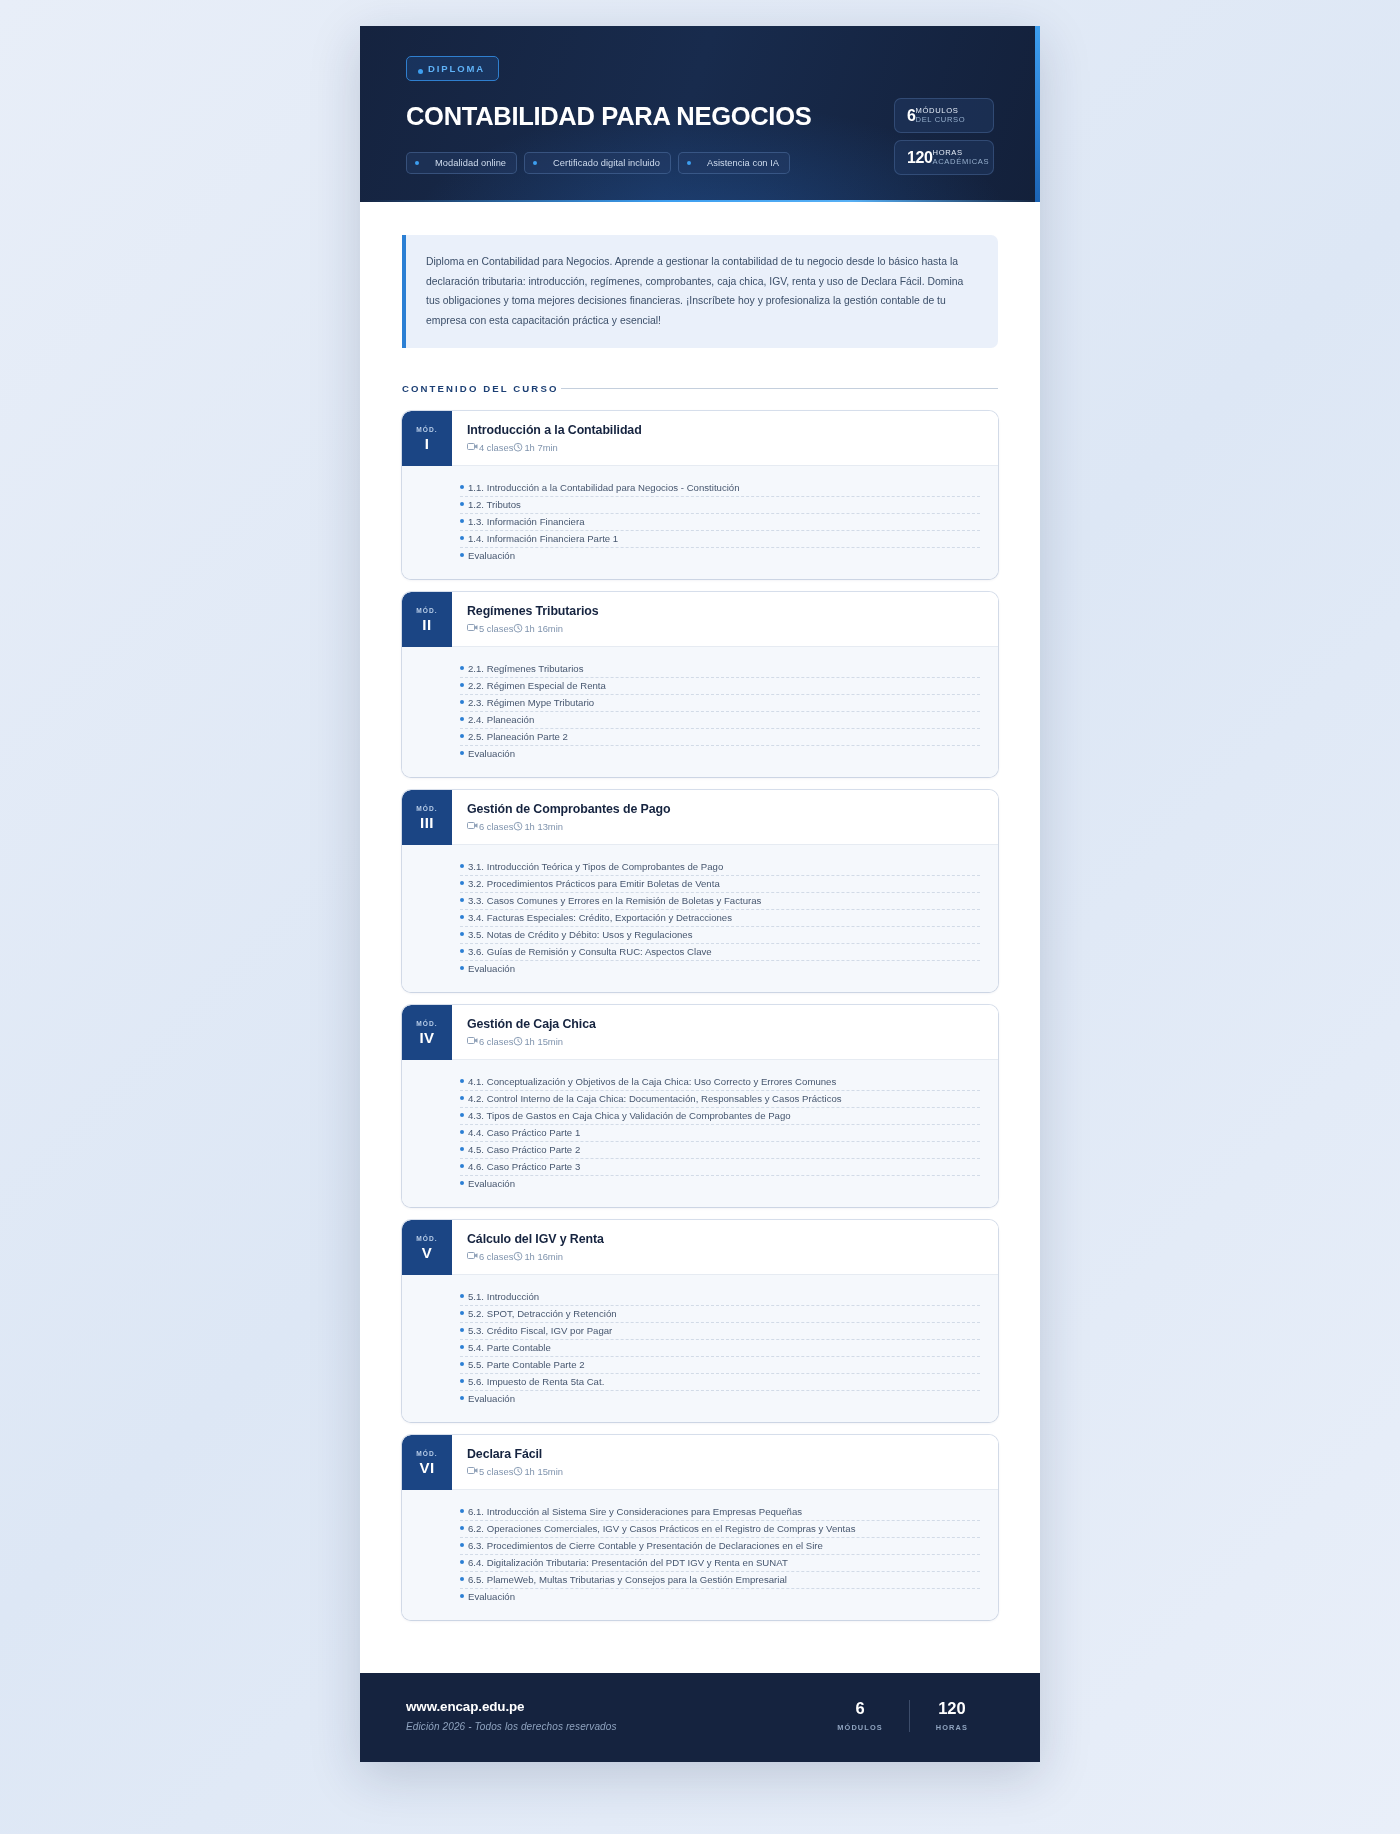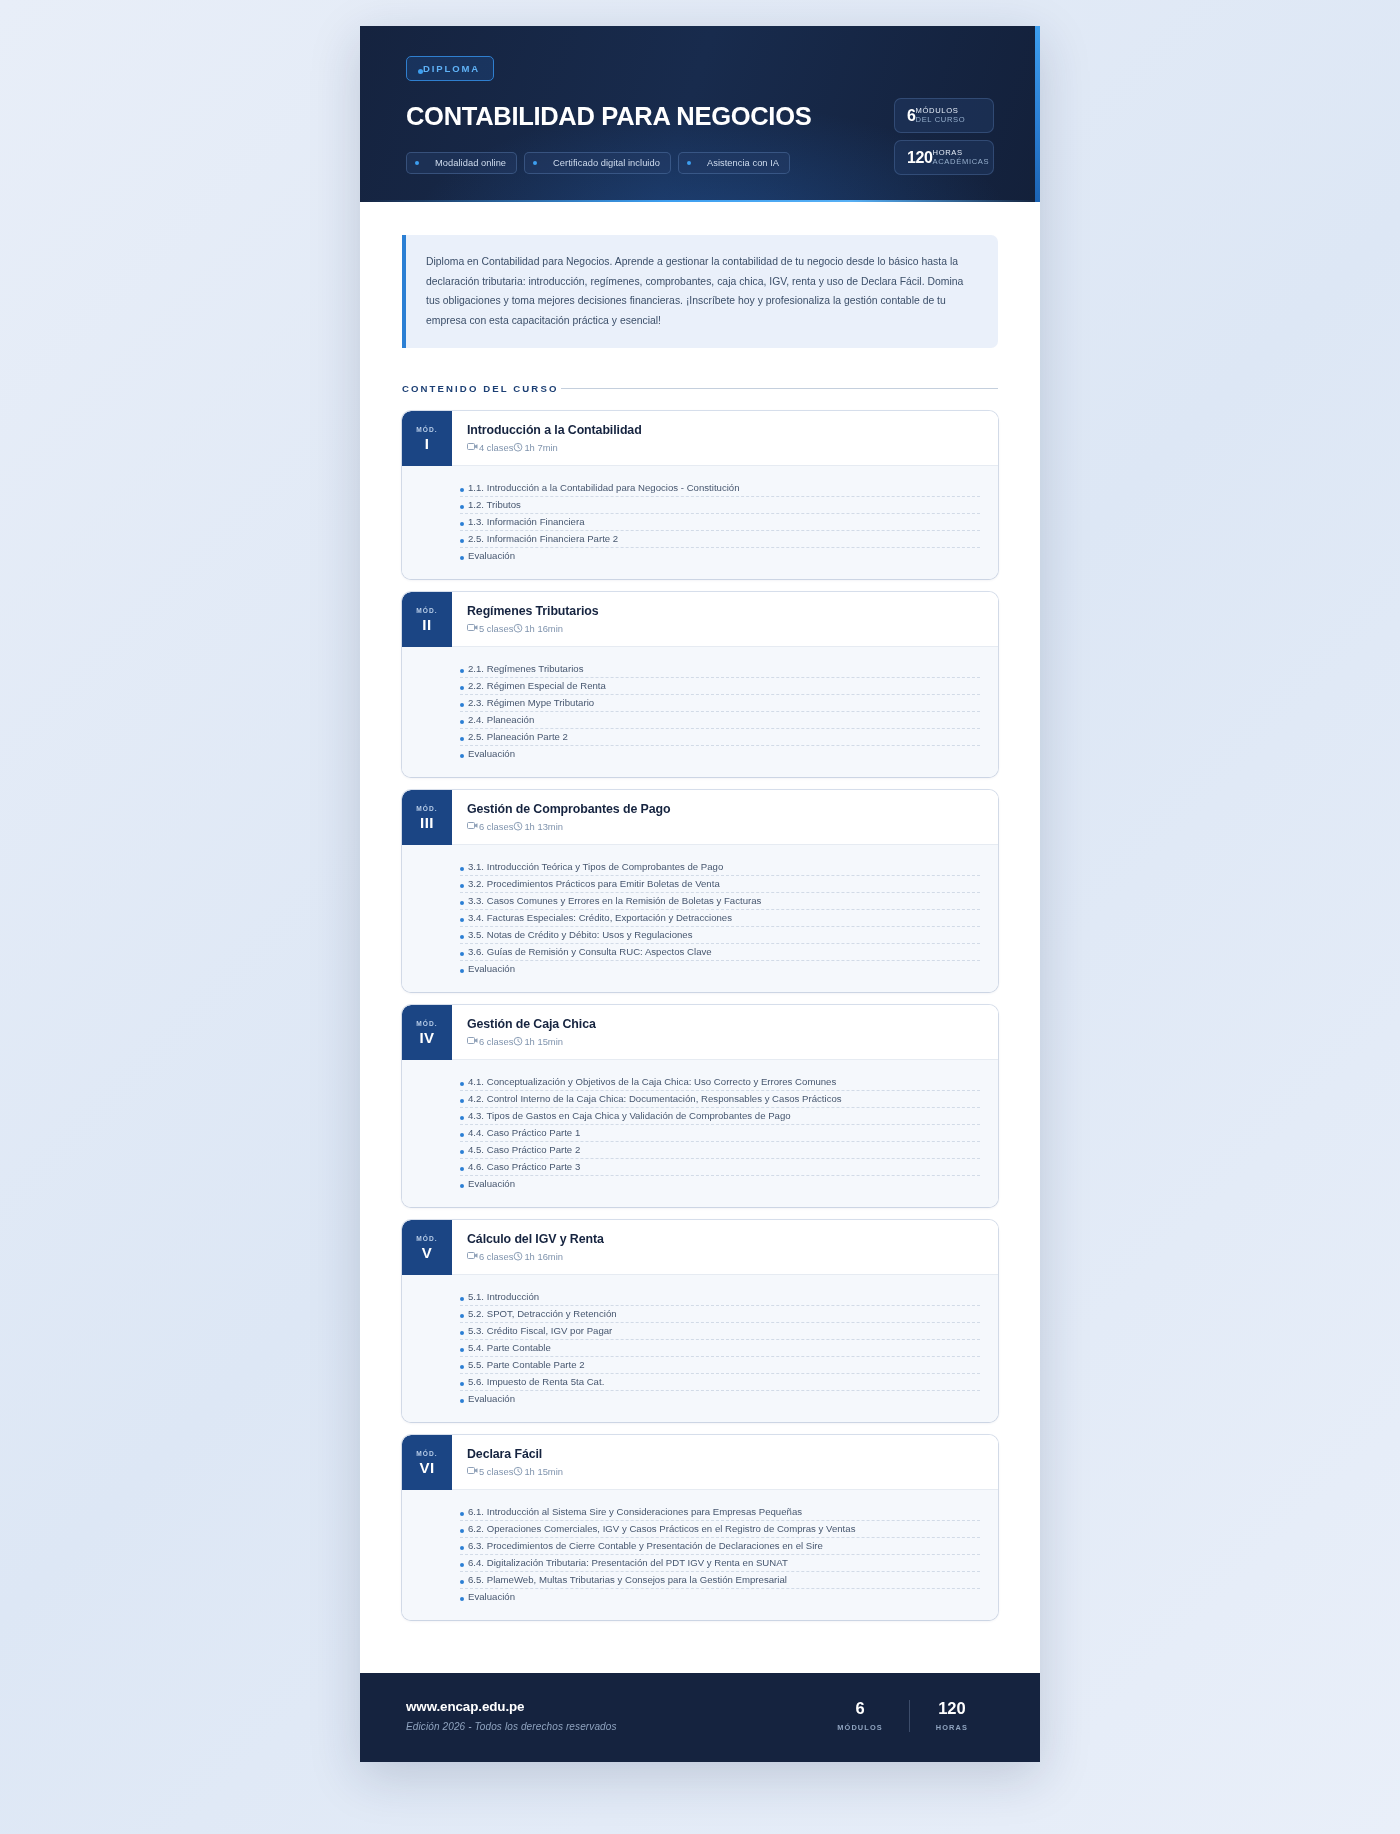--- a/index.html
+++ b/index.html
@@ -44,20 +44,21 @@
     content: "";
     position: absolute;
     left: 0; right: 0; bottom: 0;
     height: 2px;
     background: linear-gradient(90deg, rgba(61,159,240,0) 0%, #3d9ff0 45%, #57b0f5 72%, rgba(61,159,240,0) 100%);
   }
 
   .diploma-badge {
     display: inline-flex;
     align-items: flex-end;
+    gap: 5px;
     border: 1px solid #2f7fcf;
     border-radius: 5px;
     background: rgba(32, 86, 155, 0.30);
     padding: 6px 13px 6px 11px;
     margin-bottom: 21px;
   }
   .diploma-badge .dot { width: 5px; height: 5px; border-radius: 50%; background: #3d9ff0; }
   .diploma-badge .txt {
     color: #5fb2f7;
     font-size: 9.5px;
@@ -222,21 +223,21 @@
     font-size: 9.4px;
   }
   .mod-meta .ico { display: inline-flex; margin-right: 1px; }
 
   .lesson-wrap {
     background: #f5f8fc;
     padding: 14px 18px 15px 58px;
   }
   .lesson {
     display: flex;
-    align-items: flex-end;
+    align-items: center;
     gap: 4px;
     padding: 2px 0 3px 0;
     border-bottom: 1px dashed #d2dbe7;
   }
   .lesson:last-child { border-bottom: none; }
   .lesson .bullet {
     width: 4px; height: 4px;
     border-radius: 50%;
     background: #2b7fd4;
     flex: none;
@@ -379,21 +380,21 @@
             <div class="lesson">
               <span class="bullet"></span>
               <span class="name">1.2. Tributos</span>
             </div>
             <div class="lesson">
               <span class="bullet"></span>
               <span class="name">1.3. Información Financiera</span>
             </div>
             <div class="lesson">
               <span class="bullet"></span>
-              <span class="name">2.5. Información Financiera Parte 2</span>
+              <span class="name">1.4. Información Financiera Parte 1</span>
             </div>
             <div class="lesson eval">
               <span class="bullet"></span>
               <span class="name">Evaluación</span>
             </div>
           </div>
         </div>
         <div class="module">
           <div class="module-head">
             <div class="mod-tab">

